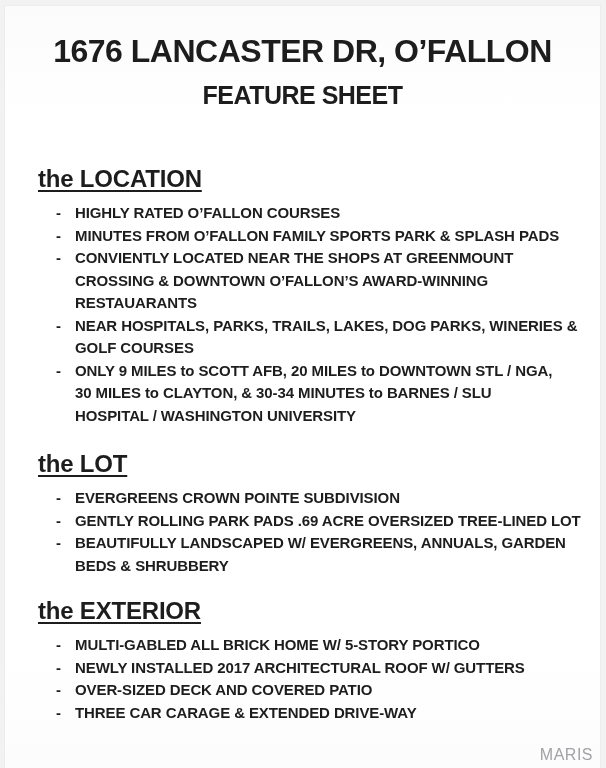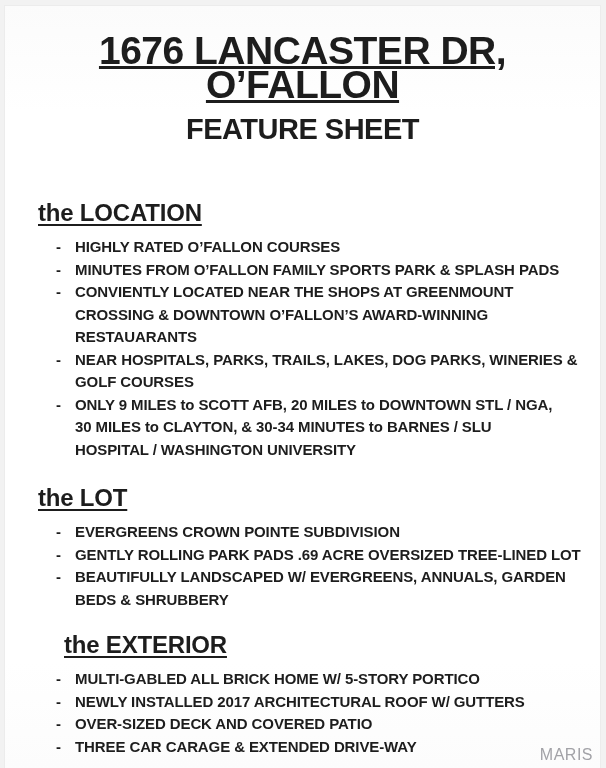--- a/index.html
+++ b/index.html
@@ -15,46 +15,45 @@
     left: 4px; top: 5px; right: 5px; bottom: 0;
     background: linear-gradient(180deg, #fbfbfb 0%, #ffffff 14%, #ffffff 86%, #fcfcfc 100%);
     border: 1px solid #ececec;
     border-bottom: none;
     color: #1d1d1d;
     overflow: hidden;
   }
   .doc-header { text-align: center; }
   .doc-title {
     margin: 28px 0 0 0;
-    font-size: 39px;
+    font-size: 32px;
     line-height: 34px;
     font-weight: bold;
     letter-spacing: -0.5px;
-    text-decoration: underline;
   }
   .doc-subtitle {
     margin: 10px 0 0 0;
-    font-size: 29px;
+    font-size: 25px;
     line-height: 34px;
     font-weight: bold;
     letter-spacing: -0.5px;
   }
   .content { padding-left: 33px; padding-right: 10px; }
   h2.section-heading {
     margin: 24px 0 0 0;
     font-size: 24px;
     line-height: 26px;
     font-weight: bold;
     text-decoration: underline;
     text-decoration-thickness: 2px;
     text-underline-offset: 3px;
     letter-spacing: -0.2px;
   }
   h2.first { margin-top: 54px; }
-  h2.exterior { margin-top: 21px; margin-left: 26px; }
+  h2.exterior { margin-top: 21px; }
   ul.feature-list {
     list-style: none;
     margin: 10px 0 0 0;
     padding: 0;
   }
   ul.feature-list li {
     position: relative;
     padding-left: 37px;
     font-size: 15px;
     line-height: 22.5px;

